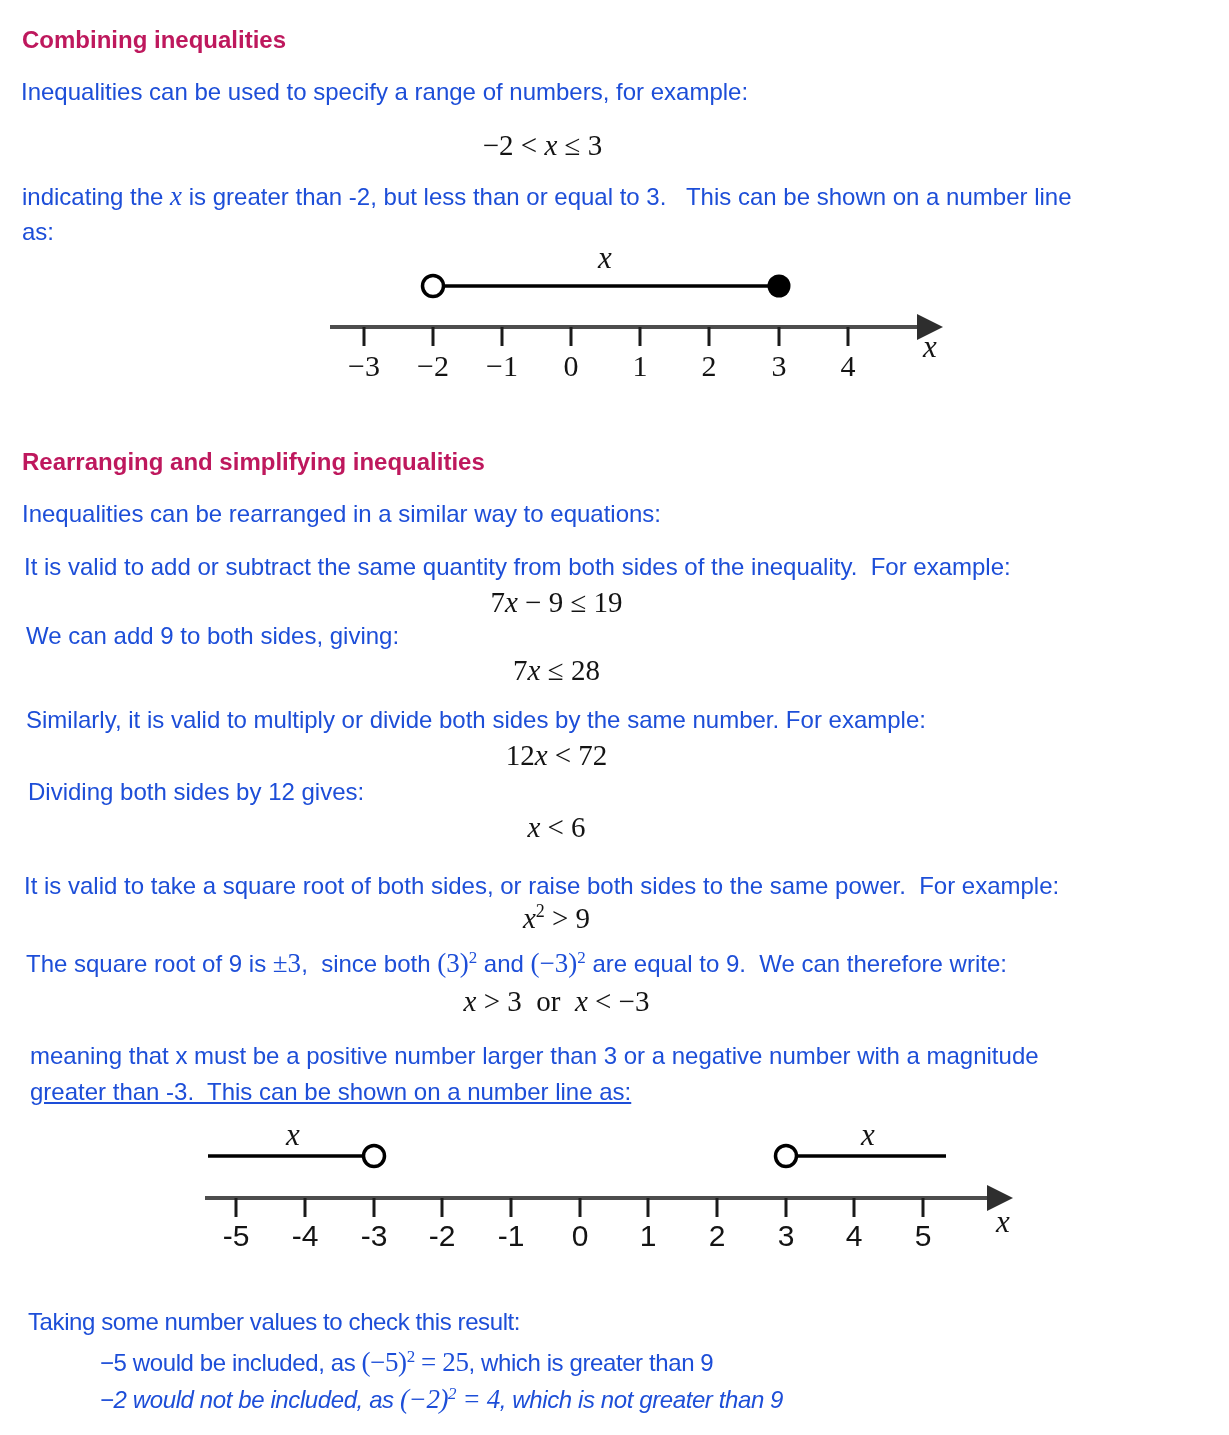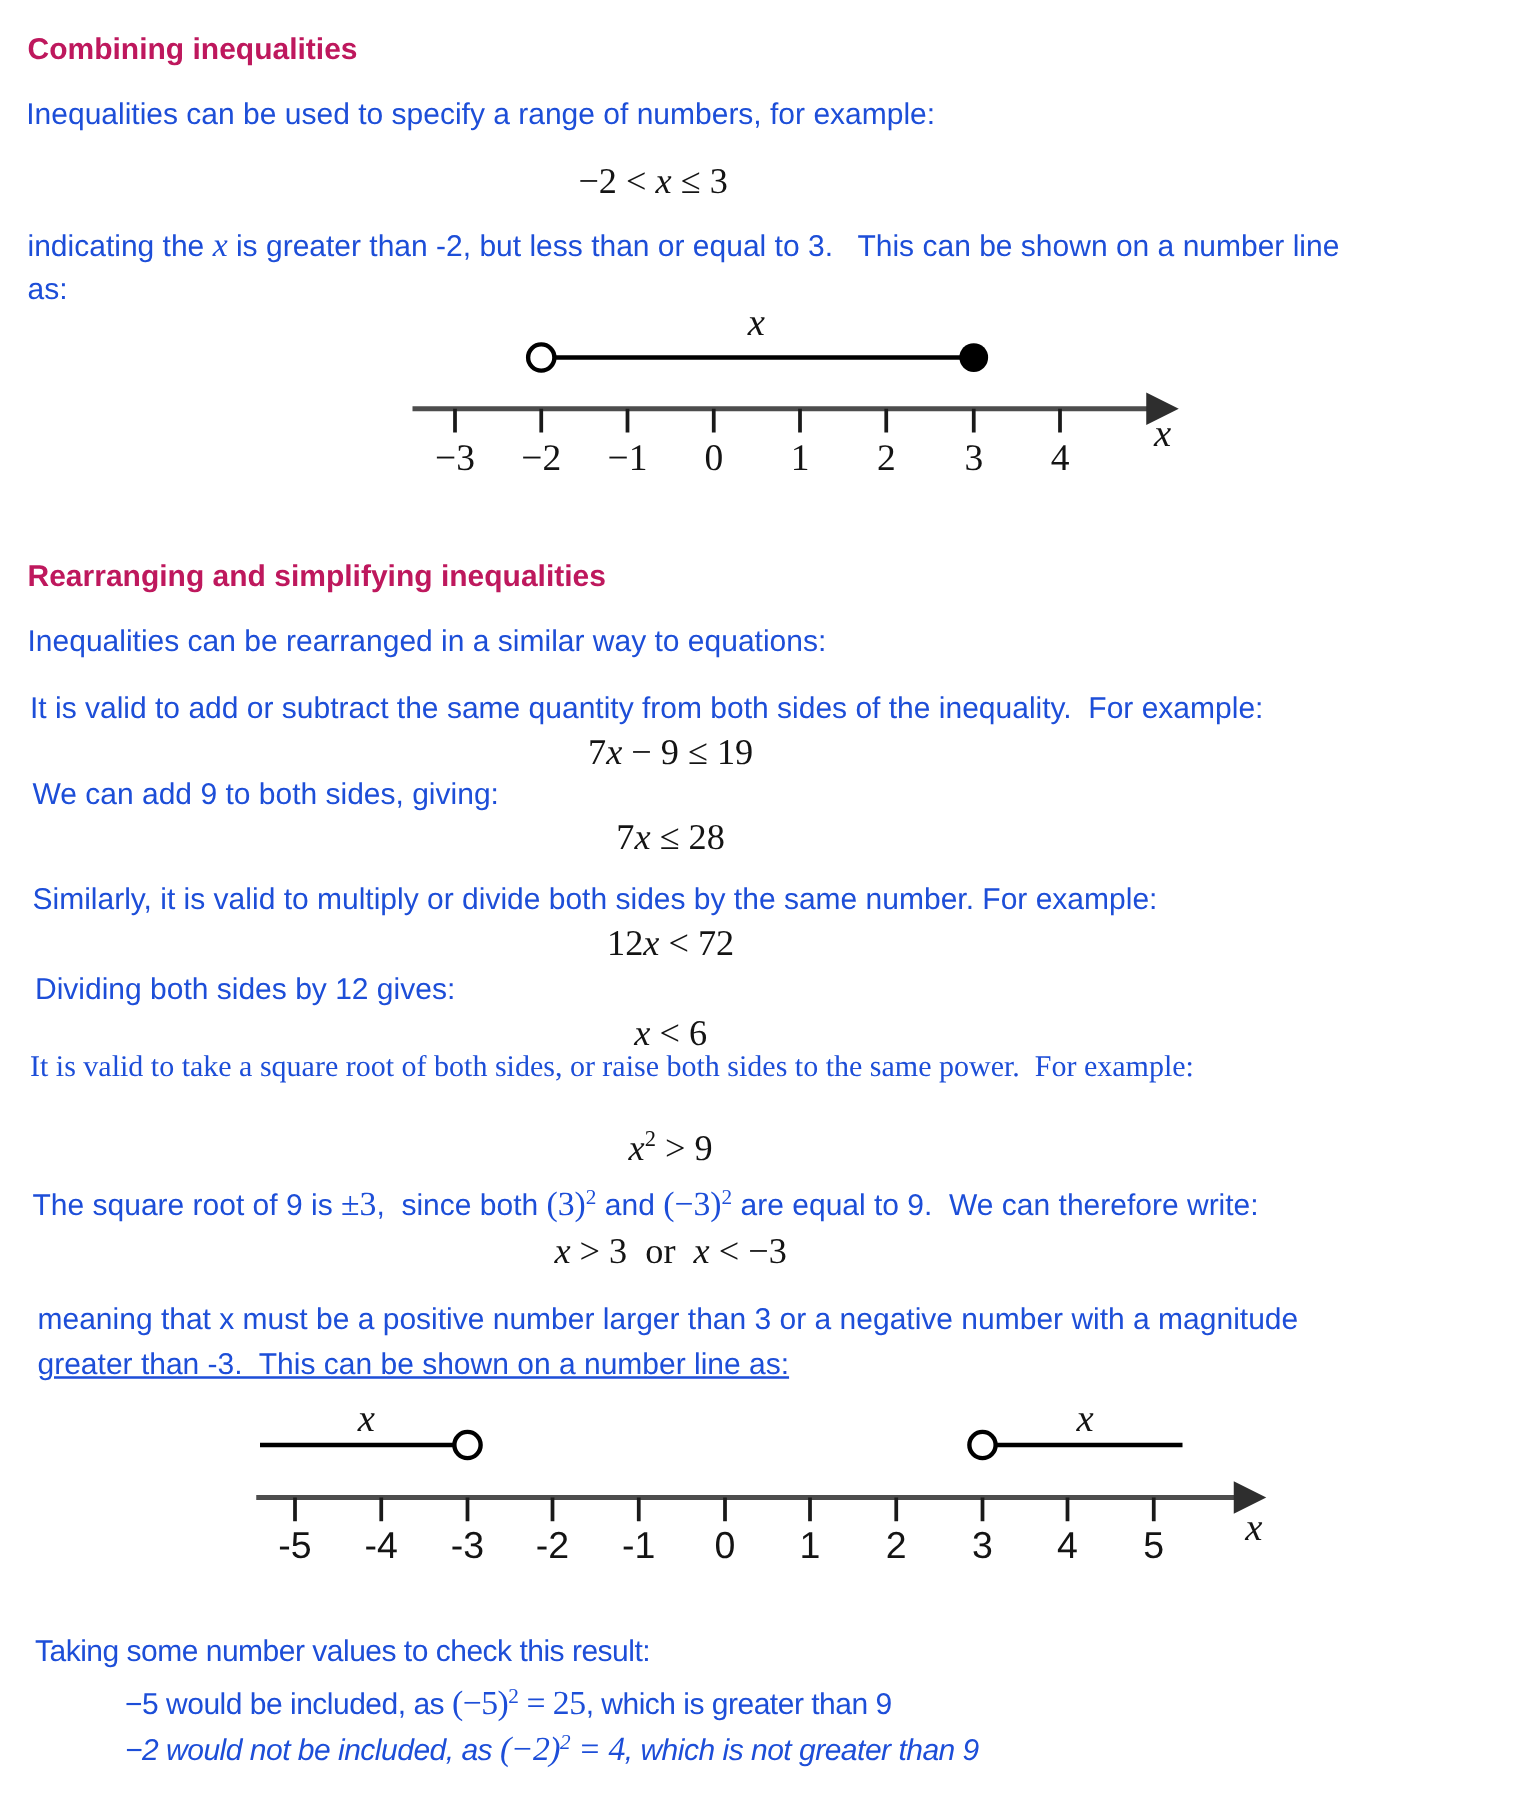--- a/index.html
+++ b/index.html
@@ -21,20 +21,21 @@
   .h { font-weight:bold; color:#be185d; }
   .formula {
     position:absolute;
     width:1045px;
     text-align:center;
     font-family:"Liberation Serif", serif;
     font-size:29px;
     line-height:36px;
     white-space:pre;
     color:#141414;
+    padding-left:20px;
   }
   .mn { font-family:"Liberation Serif", serif; font-style:normal; }
   .mi { font-family:"Liberation Serif", serif; font-style:italic; }
   .im { font-family:"Liberation Serif", serif; font-size:27px; }
   sup.fs { font-size:18px; font-family:"Liberation Serif", serif; }
   sup.is { font-size:17px; font-family:"Liberation Serif", serif; }
   .cond { letter-spacing:-0.4px; }
   svg.diagram { position:absolute; overflow:visible; }
   .axis { stroke:#4d4d4d; stroke-width:4; }
   .tick { stroke:#1a1a1a; stroke-width:3; }
@@ -99,21 +100,21 @@
 <div class="formula" style="top:652px; left:14px;"><span class="mn">7</span><span class="mi">x</span><span class="mn"> ≤ 28</span></div>
 
 <div class="line" style="top:704px; left:26px;">Similarly, it is valid to multiply or divide both sides by the same number. For example:</div>
 
 <div class="formula" style="top:737px; left:14px;"><span class="mn">12</span><span class="mi">x</span><span class="mn"> &lt; 72</span></div>
 
 <div class="line" style="top:776px; left:28px;">Dividing both sides by 12 gives:</div>
 
 <div class="formula" style="top:809px; left:14px;"><span class="mi">x</span><span class="mn"> &lt; 6</span></div>
 
-<div class="line" style="top:838px; left:24px;font-family:Liberation Serif, serif;">It is valid to take a square root of both sides, or raise both sides to the same power.  For example:</div>
+<div class="line" style="top:870px; left:24px;">It is valid to take a square root of both sides, or raise both sides to the same power.  For example:</div>
 
 <div class="formula" style="top:893px; left:14px;"><span class="mi">x</span><sup class="fs">2</sup><span class="mn"> &gt; 9</span></div>
 
 <div class="line" style="top:942px; left:26px;"><span>The square root of 9 is </span><span class="im">±3</span><span>,  since both </span><span class="im">(3)</span><sup class="is">2</sup><span> and </span><span class="im">(−3)</span><sup class="is">2</sup><span> are equal to 9.  We can therefore write:</span></div>
 
 <div class="formula" style="top:983px; left:14px;"><span class="mi">x</span><span class="mn"> &gt; 3  or  </span><span class="mi">x</span><span class="mn"> &lt; −3</span></div>
 
 <div class="line" style="top:1040px; left:30px;">meaning that x must be a positive number larger than 3 or a negative number with a magnitude</div>
 <div class="line" style="top:1076px; left:30px;text-decoration:underline;">greater than -3.  This can be shown on a number line as:</div>
 

